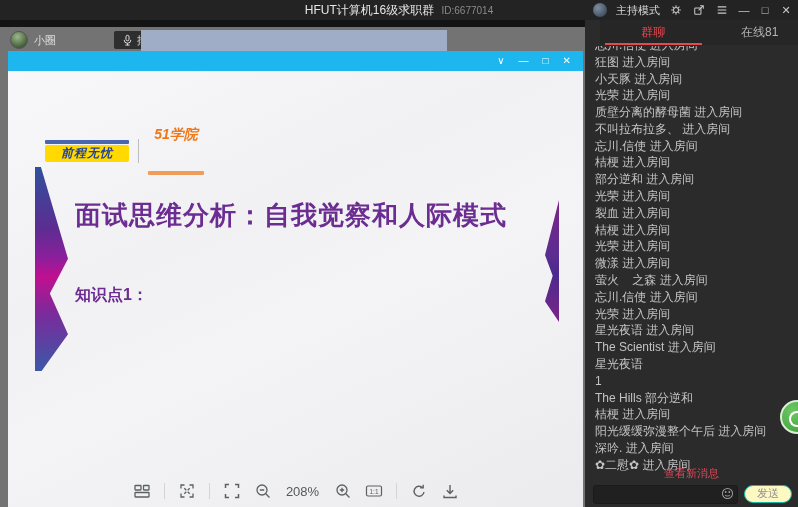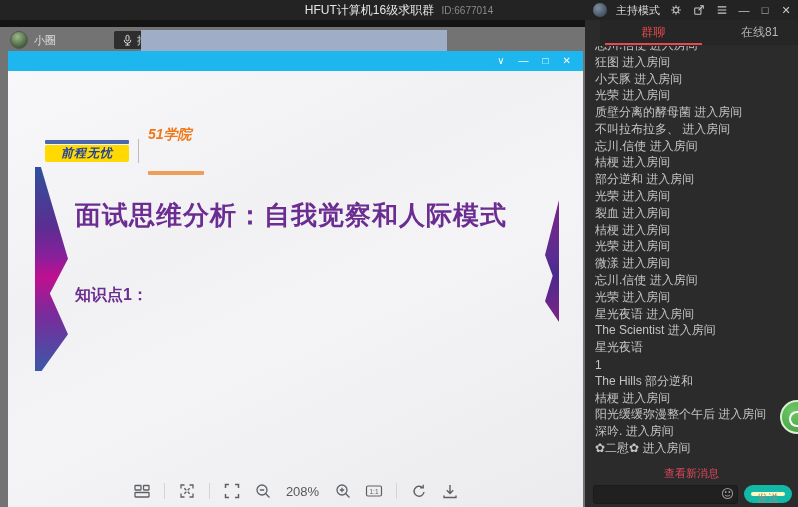--- a/index.html
+++ b/index.html
@@ -37,21 +37,21 @@
       clip-path:polygon(0 0, 18% 0, 100% 45%, 45% 62%, 100% 82%, 20% 100%, 0 100%); }
   .chevron-right { position:absolute; left:537px; top:129px; width:14px; height:122px;
       background:linear-gradient(180deg,#7b2486 0%, #5c2d91 45%, #4b2a8e 60%, #7b2486 100%);
       clip-path:polygon(100% 0, 0 45%, 55% 62%, 0 83%, 100% 100%); }
 
   .logos { position:absolute; left:37px; top:56px; display:flex; align-items:center; }
   .logo1 { display:flex; flex-direction:column; }
   .logo1-top { width:84px; height:4px; background:#2b4ea0; border-radius:1px; margin-bottom:1px; opacity:.85; }
   .logo1-text { width:84px; height:17px; background:#ffd900; color:#1f3f9e; font-weight:bold; font-style:italic; font-size:12px; text-align:center; line-height:17px; border-radius:2px; letter-spacing:1px; }
   .logo-divider { width:1px; height:24px; background:#bdbdbd; margin:0 9px; }
-  .logo2 { display:flex; flex-direction:column; align-items:flex-start;gap:28px; }
+  .logo2 { display:flex; flex-direction:column; align-items:center;gap:28px; }
   .logo2-text { color:#f07818; font-weight:bold; font-style:italic; font-size:14px; line-height:14px; }
   .logo2-sub { width:56px; height:4px; background:#f07818; opacity:.7; border-radius:1px; margin-top:2px; }
 
   .slide-title { position:absolute; left:67px; top:127px; font-size:26px; font-weight:bold; color:#6b2d91; letter-spacing:1px; white-space:nowrap; }
   .point-label { position:absolute; left:67px; top:214px; font-size:16px; font-weight:bold; color:#6b2d91; }
   .point-text  { position:absolute; left:67px; top:240px; font-size:13px; font-weight:bold; color:#c01025; white-space:nowrap; }
 
   
   .doc-toolbar { position:absolute; left:0; bottom:0; width:100%; height:38px; display:flex; align-items:center; justify-content:center; gap:13px; }
   .doc-toolbar svg { display:block; cursor:pointer; }
@@ -65,21 +65,21 @@
   .tab.active { color:#e5484d; }
   .tab.active::after { content:""; position:absolute; left:5px; right:5px; bottom:0; height:2px; background:#e5484d; }
   .chat-list { position:absolute; top:26px; left:0; right:6px; height:432px; overflow:hidden; padding-left:10px; }
   .chat-row { height:16.8px; display:flex; align-items:center; font-size:12px; color:#c4c4c4; white-space:pre; cursor:default; }
   .chat-row:first-child { margin-top:-9px; }
   .new-msgs { position:absolute; bottom:26px; left:0; width:100%; text-align:center; font-size:11px; color:#e0485a; cursor:pointer; }
   .input-bar { position:absolute; bottom:4px; left:8px; right:6px; height:19px; display:flex; align-items:center; gap:6px; }
   .chat-input-wrap { position:relative; flex:1; height:19px; }
   .chat-input { width:100%; height:19px; background:#202020; border:1px solid #1a1a1a; border-radius:3px; color:#ccc; font-size:11px; padding:0 22px 0 6px; outline:none; }
   .emoji-btn { position:absolute; right:4px; top:3px; cursor:pointer; }
-  .send-btn { width:48px; height:18px; background:#fef9c3; border:7px solid #14b8a6; border-radius:10px; color:#8f8f8f; font-size:11px; line-height:15px; cursor:pointer;font-family:Liberation Mono, monospace; }
+  .send-btn { width:48px; height:18px; background:#fef9c3; border:1px solid #14b8a6; border-radius:10px; color:#8f8f8f; font-size:11px; line-height:15px; cursor:pointer; }
   .green-badge { position:absolute; top:380px; right:-16px; width:34px; height:34px; border-radius:50%; background:radial-gradient(circle at 35% 30%, #6cc763, #3f9a3c); border:2px solid #d9efd6; cursor:pointer; }
   .green-badge::after { content:""; position:absolute; left:7px; top:9px; width:12px; height:12px; border:2px solid #ffffff; border-radius:50%; border-right-color:transparent; }
 </style>
 </head>
 <body>
 
 <div id="app">
 
   <header class="titlebar">
     <div class="tb-title">
@@ -198,20 +198,21 @@
         <div class="chat-row">质壁分离的酵母菌 进入房间</div>
         <div class="chat-row">不叫拉布拉多、 进入房间</div>
         <div class="chat-row">忘川.信使 进入房间</div>
         <div class="chat-row">桔梗 进入房间</div>
         <div class="chat-row">部分逆和 进入房间</div>
         <div class="chat-row">光荣 进入房间</div>
         <div class="chat-row">裂血 进入房间</div>
         <div class="chat-row">桔梗 进入房间</div>
         <div class="chat-row">光荣 进入房间</div>
         <div class="chat-row">微漾 进入房间</div>
+        <div class="chat-row">萤火    之森 进入房间</div>
         <div class="chat-row">忘川.信使 进入房间</div>
         <div class="chat-row">光荣 进入房间</div>
         <div class="chat-row">星光夜语 进入房间</div>
         <div class="chat-row">The Scientist 进入房间</div>
         <div class="chat-row">星光夜语</div>
         <div class="chat-row">1</div>
         <div class="chat-row">The Hills 部分逆和</div>
         <div class="chat-row">桔梗 进入房间</div>
         <div class="chat-row">阳光缓缓弥漫整个午后 进入房间</div>
         <div class="chat-row">深吟. 进入房间</div>

